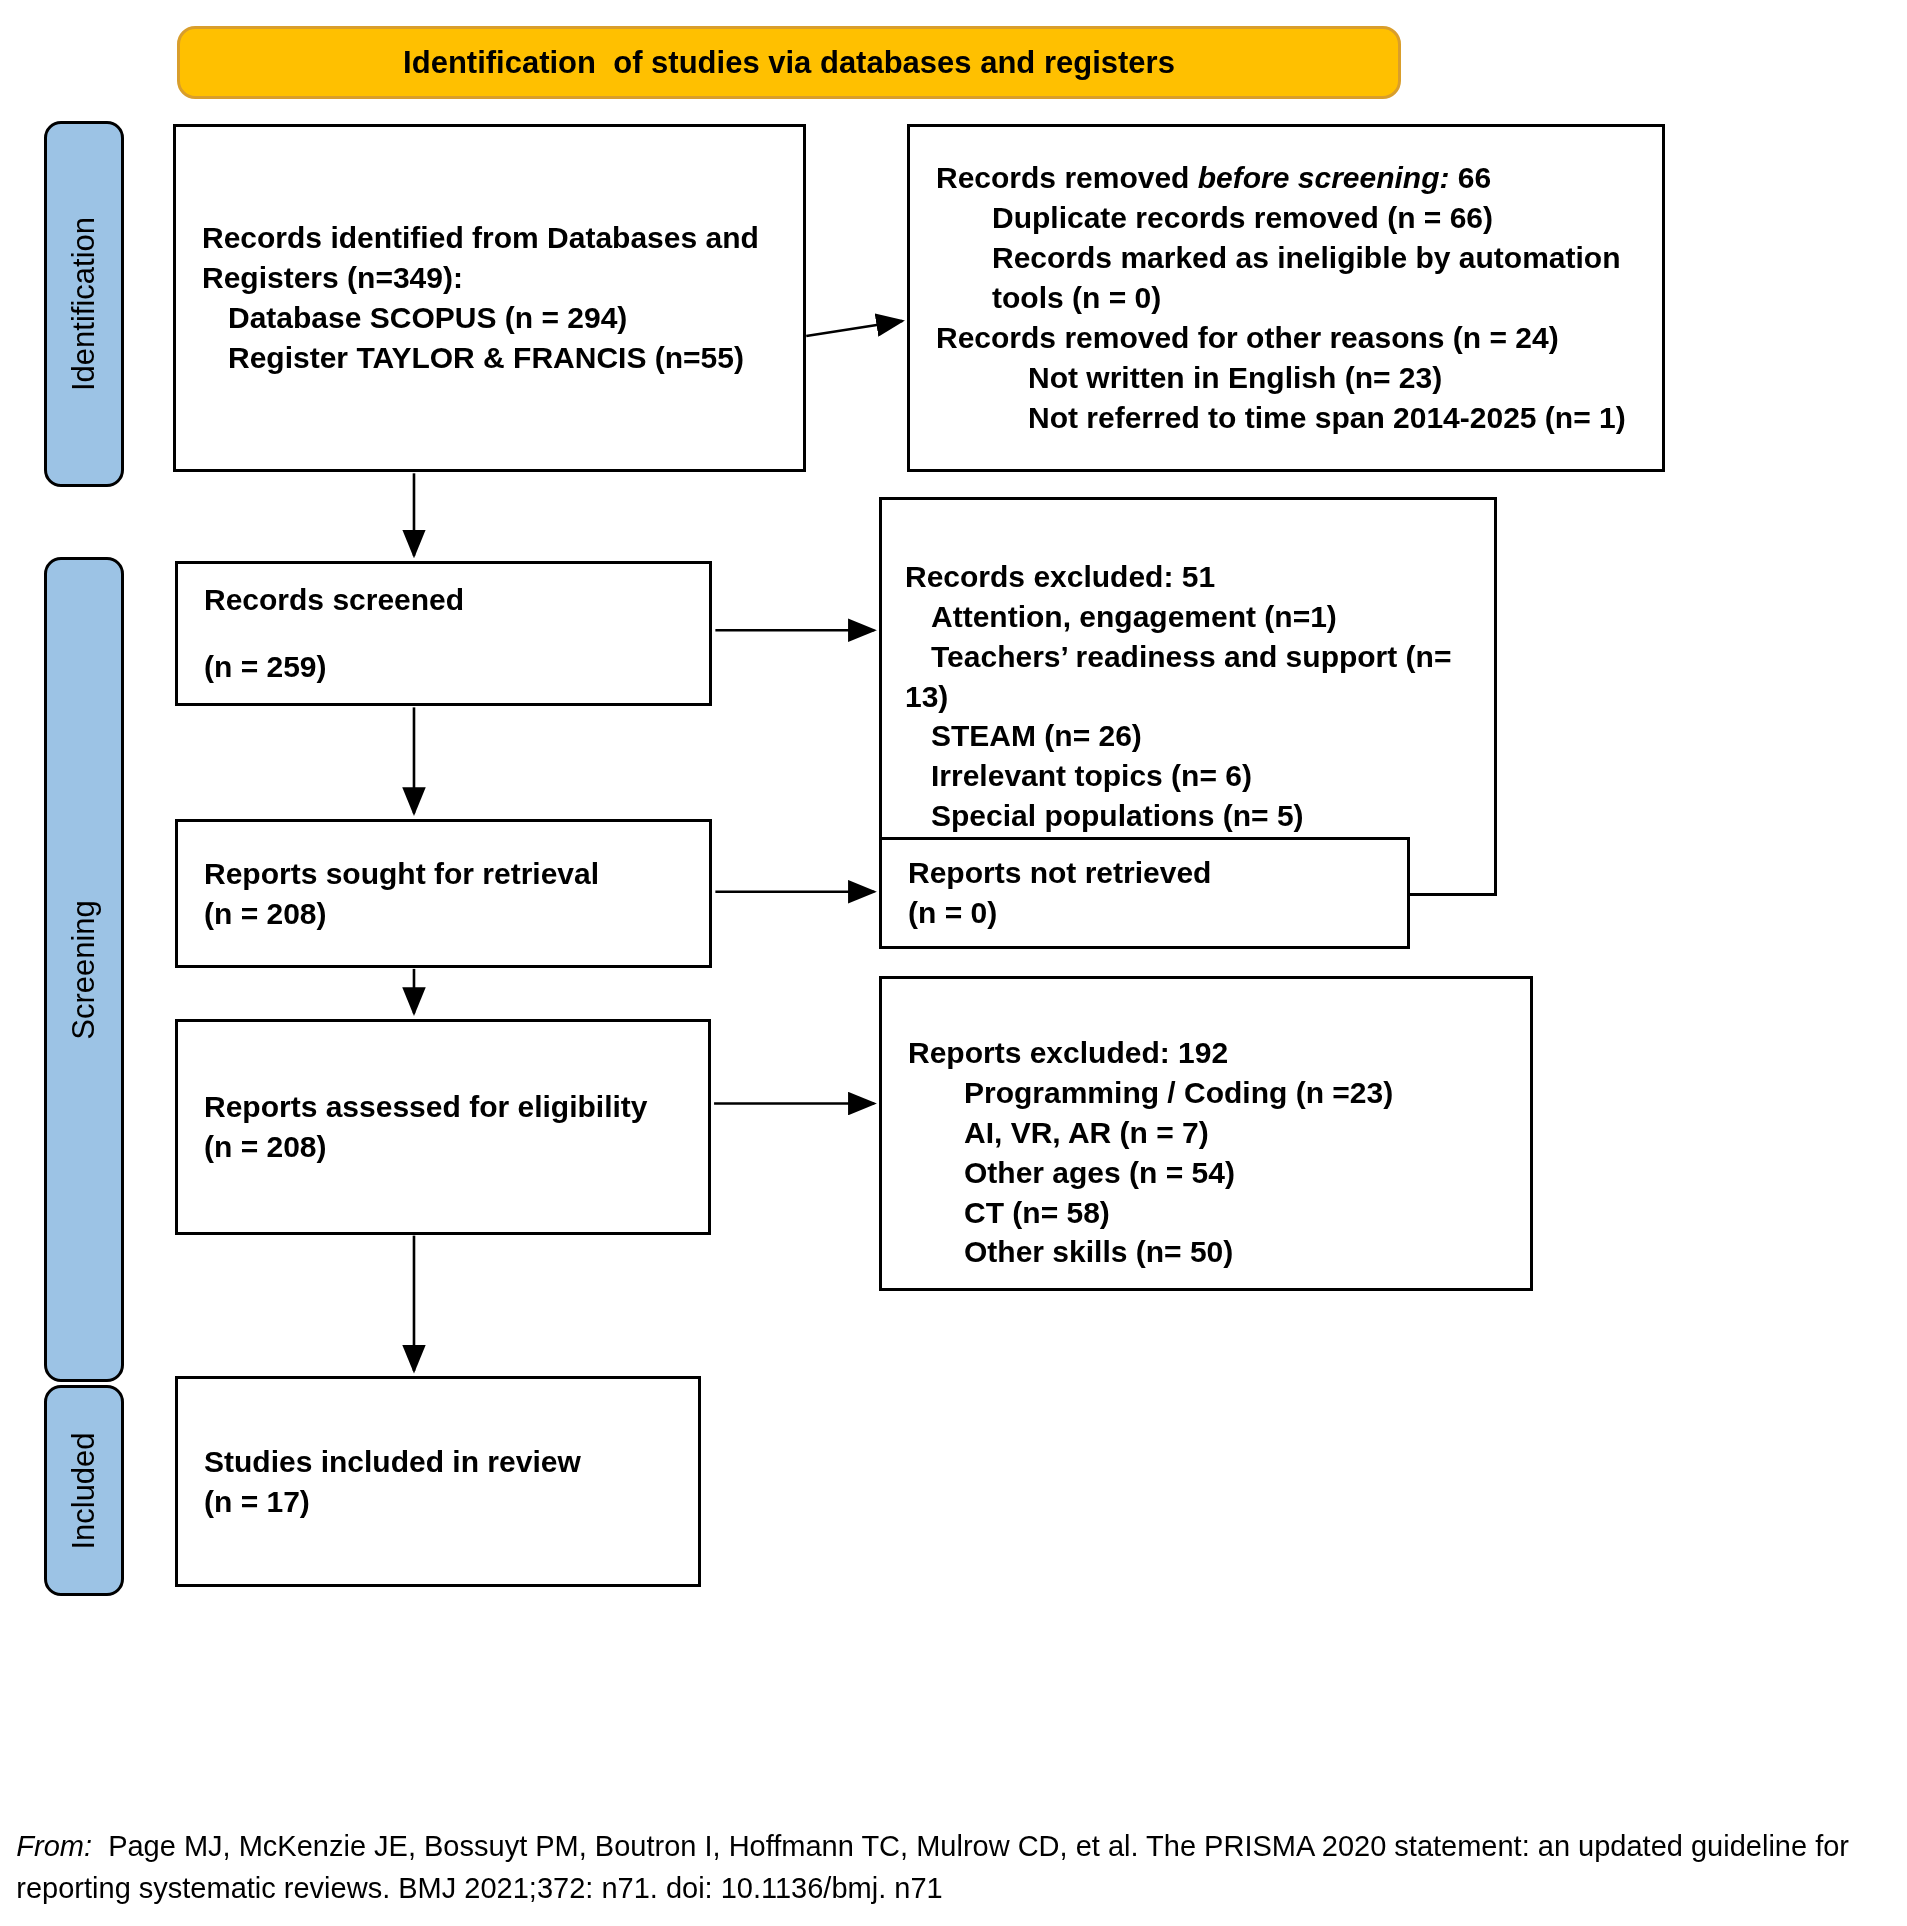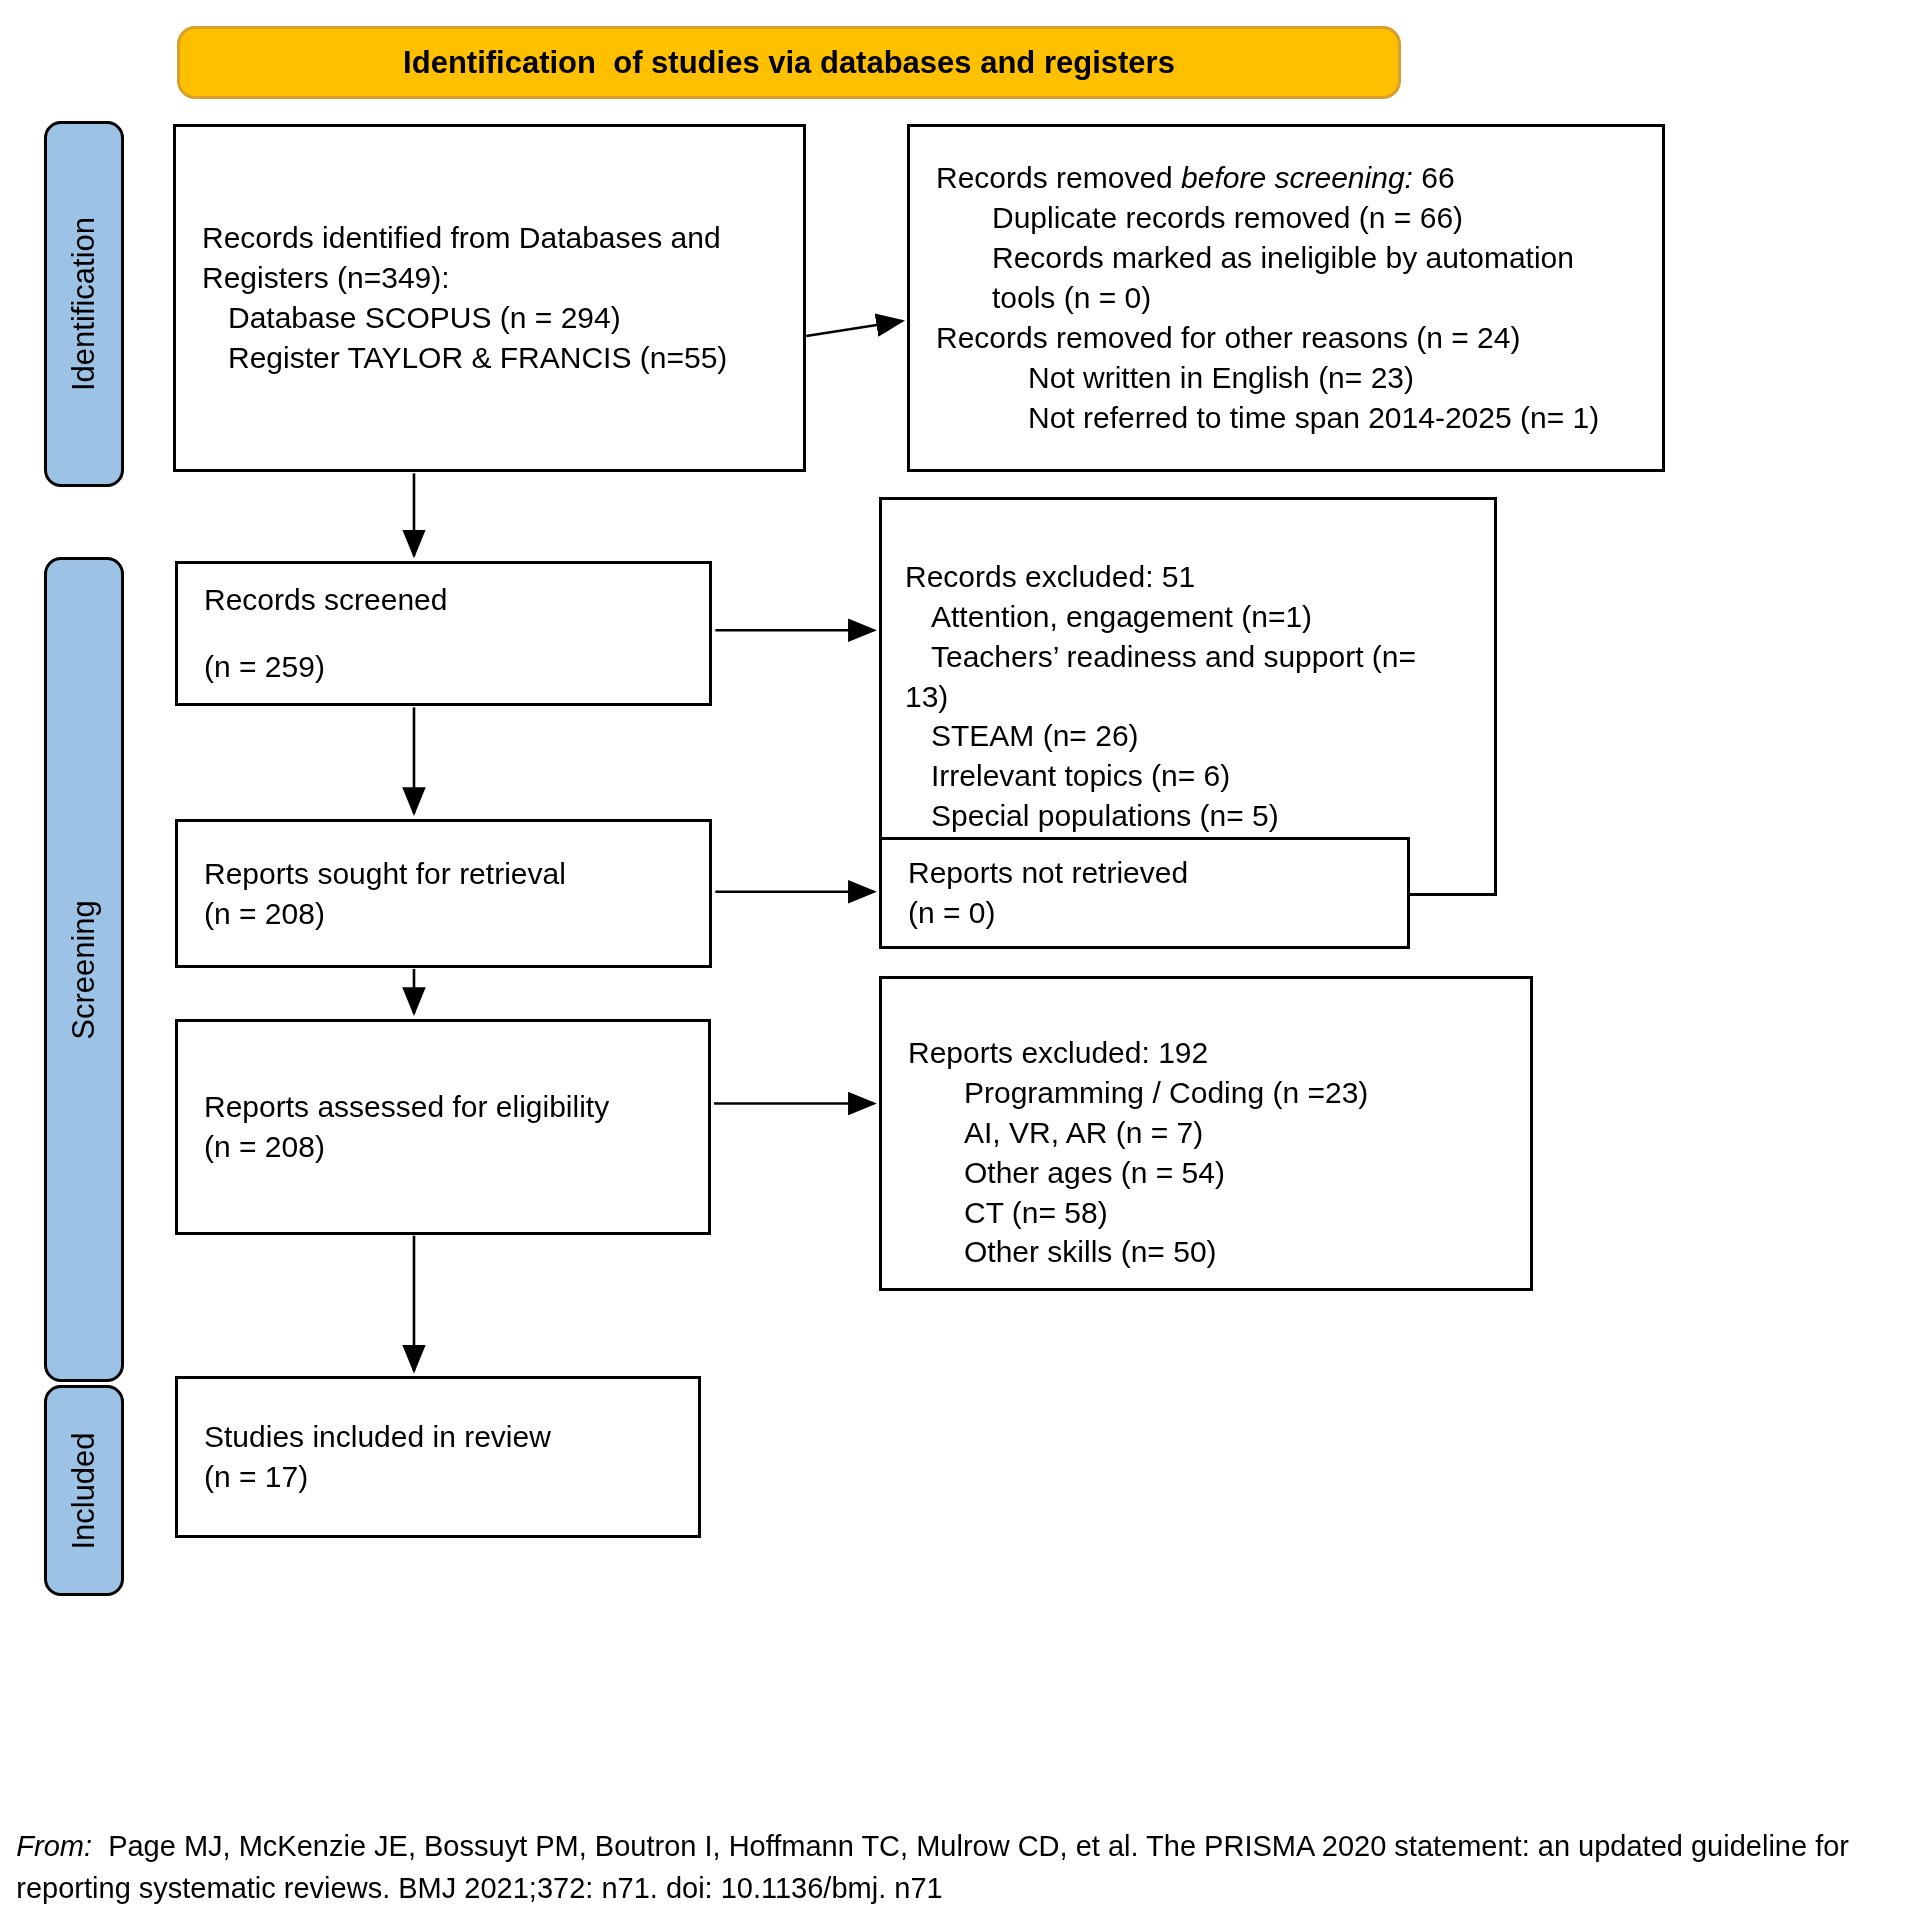--- a/index.html
+++ b/index.html
@@ -20,35 +20,35 @@
     display:flex;align-items:center;justify-content:center;box-sizing:border-box;
   }
   .tab span{transform:rotate(-90deg);white-space:nowrap;font-size:31px;}
   #tab-identification{left:44px;top:121px;width:80px;height:366px;}
   #tab-screening{left:44px;top:557px;width:80px;height:825px;}
   #tab-included{left:44px;top:1385px;width:80px;height:211px;}
   
   .box{
     position:absolute;background:#fff;border:3.9px solid #000;box-sizing:border-box;
     display:flex;flex-direction:column;justify-content:center;
-    font-size:30px;line-height:1.33;padding:15.7px 26px;
+    font-size:30px;line-height:1.33;padding:15.7px 26px;font-weight:bold;
   }
   .box .ln{white-space:nowrap;}
   .i1{padding-left:26px;}
   .i2{padding-left:56px;}
   .i3{padding-left:92px;}
   #box-identified{left:173px;top:124px;width:633px;height:348px;}
   #box-removed{left:907px;top:124px;width:758px;height:348px;}
   #box-screened{left:175px;top:561px;width:537px;height:145px;justify-content:space-between;}
   #box-records-excluded{left:879px;top:497px;width:618px;height:399px;padding-left:23px;}
   #box-sought{left:175px;top:819px;width:537px;height:149px;}
   #box-not-retrieved{left:879px;top:837px;width:531px;height:112px;}
   #box-assessed{left:175px;top:1019px;width:536px;height:216px;}
   #box-reports-excluded{left:879px;top:976px;width:654px;height:315px;justify-content:flex-end;}
-  #box-included{left:175px;top:1376px;width:526px;height:162px;}
+  #box-included{left:175px;top:1376px;width:526px;height:211px;}
   .italic{font-style:italic;}
   
   #arrows{position:absolute;left:0;top:0;width:1908px;height:1926px;pointer-events:none;}
   
   .footer{
     position:absolute;left:16.3px;top:1825px;width:1882px;
     font-size:29px;line-height:1.45;
   }
 </style>
 </head>

